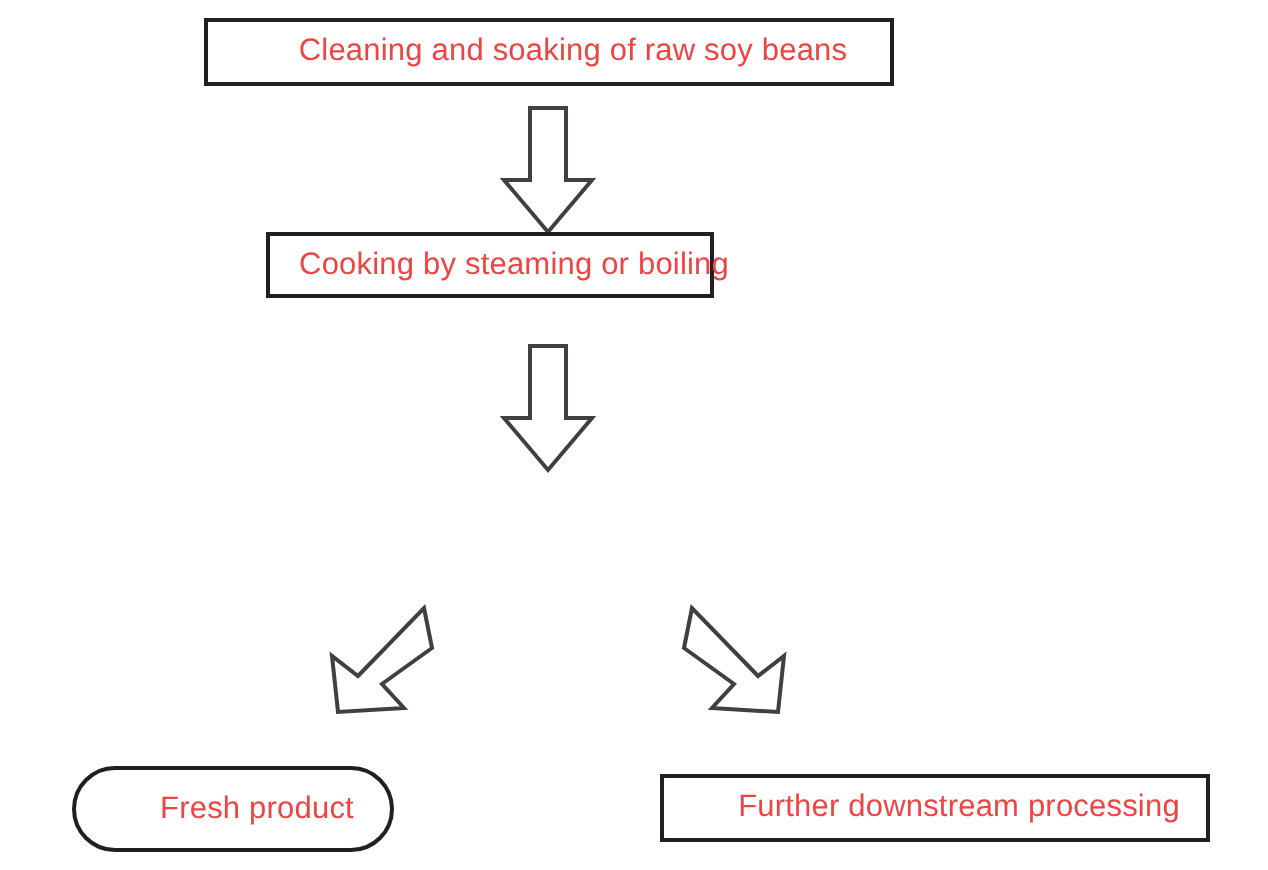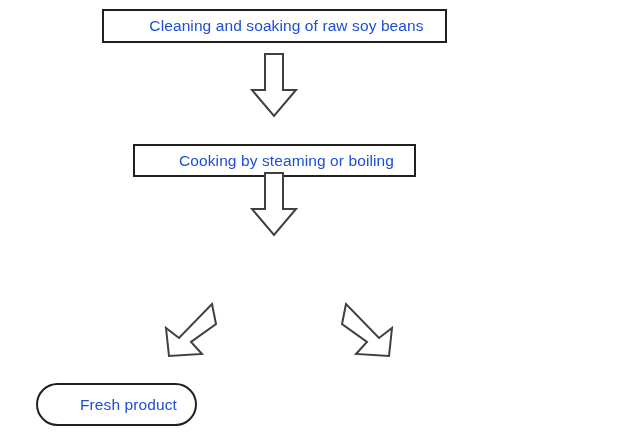--- a/index.html
+++ b/index.html
@@ -16,21 +16,21 @@
     font-family: "Liberation Sans", sans-serif;
   }
   .node {
     position: absolute;
     box-sizing: border-box;
     background: #ffffff;
     border: 2px solid #221f20;
     display: flex;
     align-items: center;
     justify-content: center;
-    color: #1d4ed8;
+    color: #ef4444;
     font-size: 15.5px;
     font-weight: 400;
     letter-spacing: 0.1px;
     line-height: 1.15;
     white-space: nowrap;
     padding-left: 24px;
   }
   .node.pill {
     border-radius: 999px;
     border-width: 2px;
@@ -57,21 +57,21 @@
   <div class="node" style="left:102px; top:9px; width:345px; height:34px;">
     <span>Cleaning and soaking of raw soy beans</span>
   </div>
 
   <div class="arrow" style="left:251px; top:53px; width:46px; height:65px;">
     <svg width="46" height="65" viewBox="0 0 46 65" aria-hidden="true">
       <polygon points="14,1 32,1 32,37 45,37 23,63 1,37 14,37"></polygon>
     </svg>
   </div>
 
-  <div class="node" style="left:133px; top:144px; width:283px; height:33px;">
+  <div class="node" style="left:133px; top:116px; width:224px; height:33px;">
     <span>Cooking by steaming or boiling</span>
   </div>
 
   <div class="arrow" style="left:251px; top:172px; width:46px; height:65px;">
     <svg width="46" height="65" viewBox="0 0 46 65" aria-hidden="true">
       <polygon points="14,1 32,1 32,37 45,37 23,63 1,37 14,37"></polygon>
     </svg>
   </div>
 
 
@@ -84,14 +84,17 @@
   <div class="arrow" style="left:340px; top:300px; width:68px; height:60px;">
     <svg width="68" height="60" viewBox="0 0 68 60" aria-hidden="true">
       <polygon points="6,4 2,24 27,42 16,54 49,56 52,28 39,38"></polygon>
     </svg>
   </div>
 
   <div class="node pill" style="left:36px; top:383px; width:161px; height:43px;">
     <span>Fresh product</span>
   </div>
 
+  <div class="node" style="left:330px; top:387px; width:275px; height:34px;">
+    <span>Further downstream processing</span>
+  </div>
 
 </div>
 
 </body></html>

